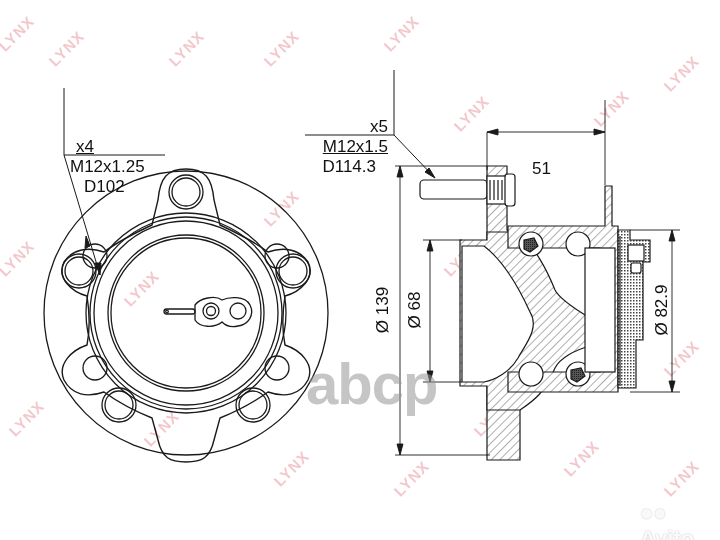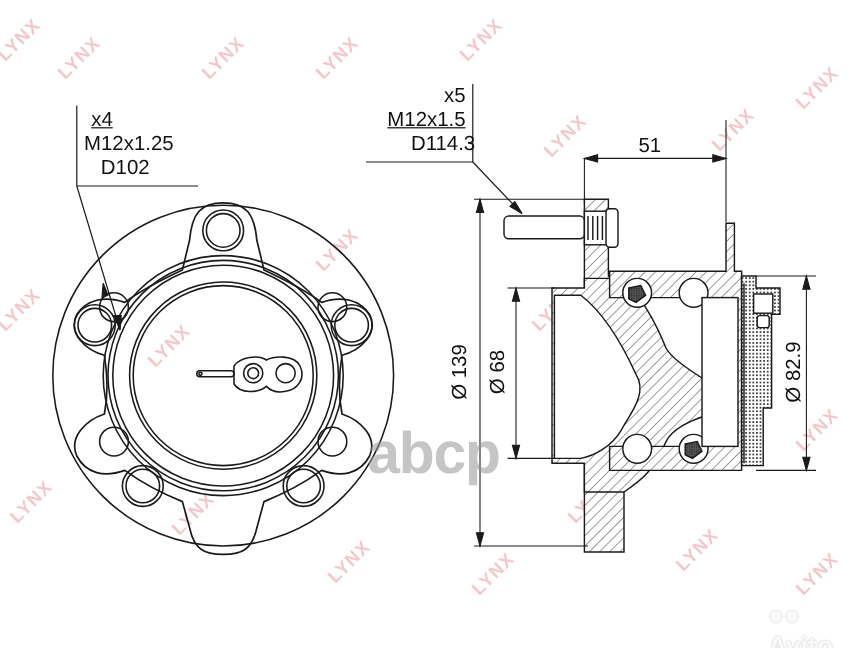--- a/index.html
+++ b/index.html
@@ -1,22 +1,22 @@
 <!DOCTYPE html>
 <html><head>
 <meta charset="utf-8">
 <style>
   html, body { margin: 0; padding: 0; background: #ffffff; }
   body { width: 720px; height: 540px; position: relative; overflow: hidden; font-family: "Liberation Sans", sans-serif; }
   #drawing { position: absolute; left: 0; top: 0; width: 720px; height: 540px; }
-  .lbl { position: absolute; font-family: "Liberation Sans", sans-serif; color: #111; font-size: 17px; line-height: 19px; white-space: nowrap; }
+  .lbl { position: absolute; font-family: "Liberation Sans", sans-serif; color: #111; font-size: 17px; line-height: 19px; white-space: nowrap; margin-top: 47px; }
   .right { text-align: right; }
   .vert { position: absolute; transform: rotate(-90deg); transform-origin: center center; font-size: 17px; color: #111; white-space: nowrap; font-family: "Liberation Sans", sans-serif; }
   .wm-text { position:absolute; color:#f3c8cc; font-weight:bold; font-size:15px; transform: rotate(-45deg); font-family: "Liberation Sans", sans-serif; letter-spacing:1px; }
-  .abcp { position:absolute; left:306px; top:350px; font-size:49px; font-weight:bold; color:rgba(150,150,150,0.55); font-family:"Liberation Sans", sans-serif; letter-spacing:-1px; }
+  .abcp { position:absolute; left:306px; top:350px; font-size:58px; font-weight:bold; color:rgba(150,150,150,0.55); font-family:"Liberation Sans", sans-serif; letter-spacing:-1px; }
   .avito { position:absolute; left:640px; top:500px; font-size:22px; font-weight:bold; color:rgba(255,255,255,0.9); text-shadow: 0 0 2px #bbb; font-family:"Liberation Sans", sans-serif; }
 </style>
 </head>
 <body>
 
 <div>
   <span class="wm-text" style="left:-5px;top:25px;">LYNX</span>
   <span class="wm-text" style="left:45px;top:40px;">LYNX</span>
   <span class="wm-text" style="left:165px;top:40px;">LYNX</span>
   <span class="wm-text" style="left:260px;top:40px;">LYNX</span>
@@ -166,21 +166,21 @@
     <polygon points="672,392 669,381 675,381" fill="#1a1a1a"></polygon>
   </g>
 </svg>
 
 <div class="lbl" style="left:76px;top:90px;text-decoration:underline;">x4</div>
 <div class="lbl" style="left:70px;top:110px;">M12x1.25</div>
 <div class="lbl" style="left:84px;top:130px;">D102</div>
 
 <div class="lbl right" style="left:300px;top:70px;width:88px;">x5</div>
 <div class="lbl right" style="left:300px;top:90px;width:88px;text-decoration:underline;">M12x1.5</div>
-<div class="lbl right" style="left:308px;top:110px;width:88px;">D114.3</div>
+<div class="lbl right" style="left:288px;top:110px;width:88px;">D114.3</div>
 
 <div class="lbl" style="left:532px;top:112px;">51</div>
 <div class="vert" style="left:348px;top:300px;width:70px;text-align:center;">Ø 139</div>
 <div class="vert" style="left:385px;top:300px;width:60px;text-align:center;">Ø 68</div>
 <div class="vert" style="left:622px;top:300px;width:80px;text-align:center;">Ø 82.9</div>
 
 <div class="abcp">abcp</div>
 <div class="avito">
   <span>●●</span>
   <span>Avito</span>

